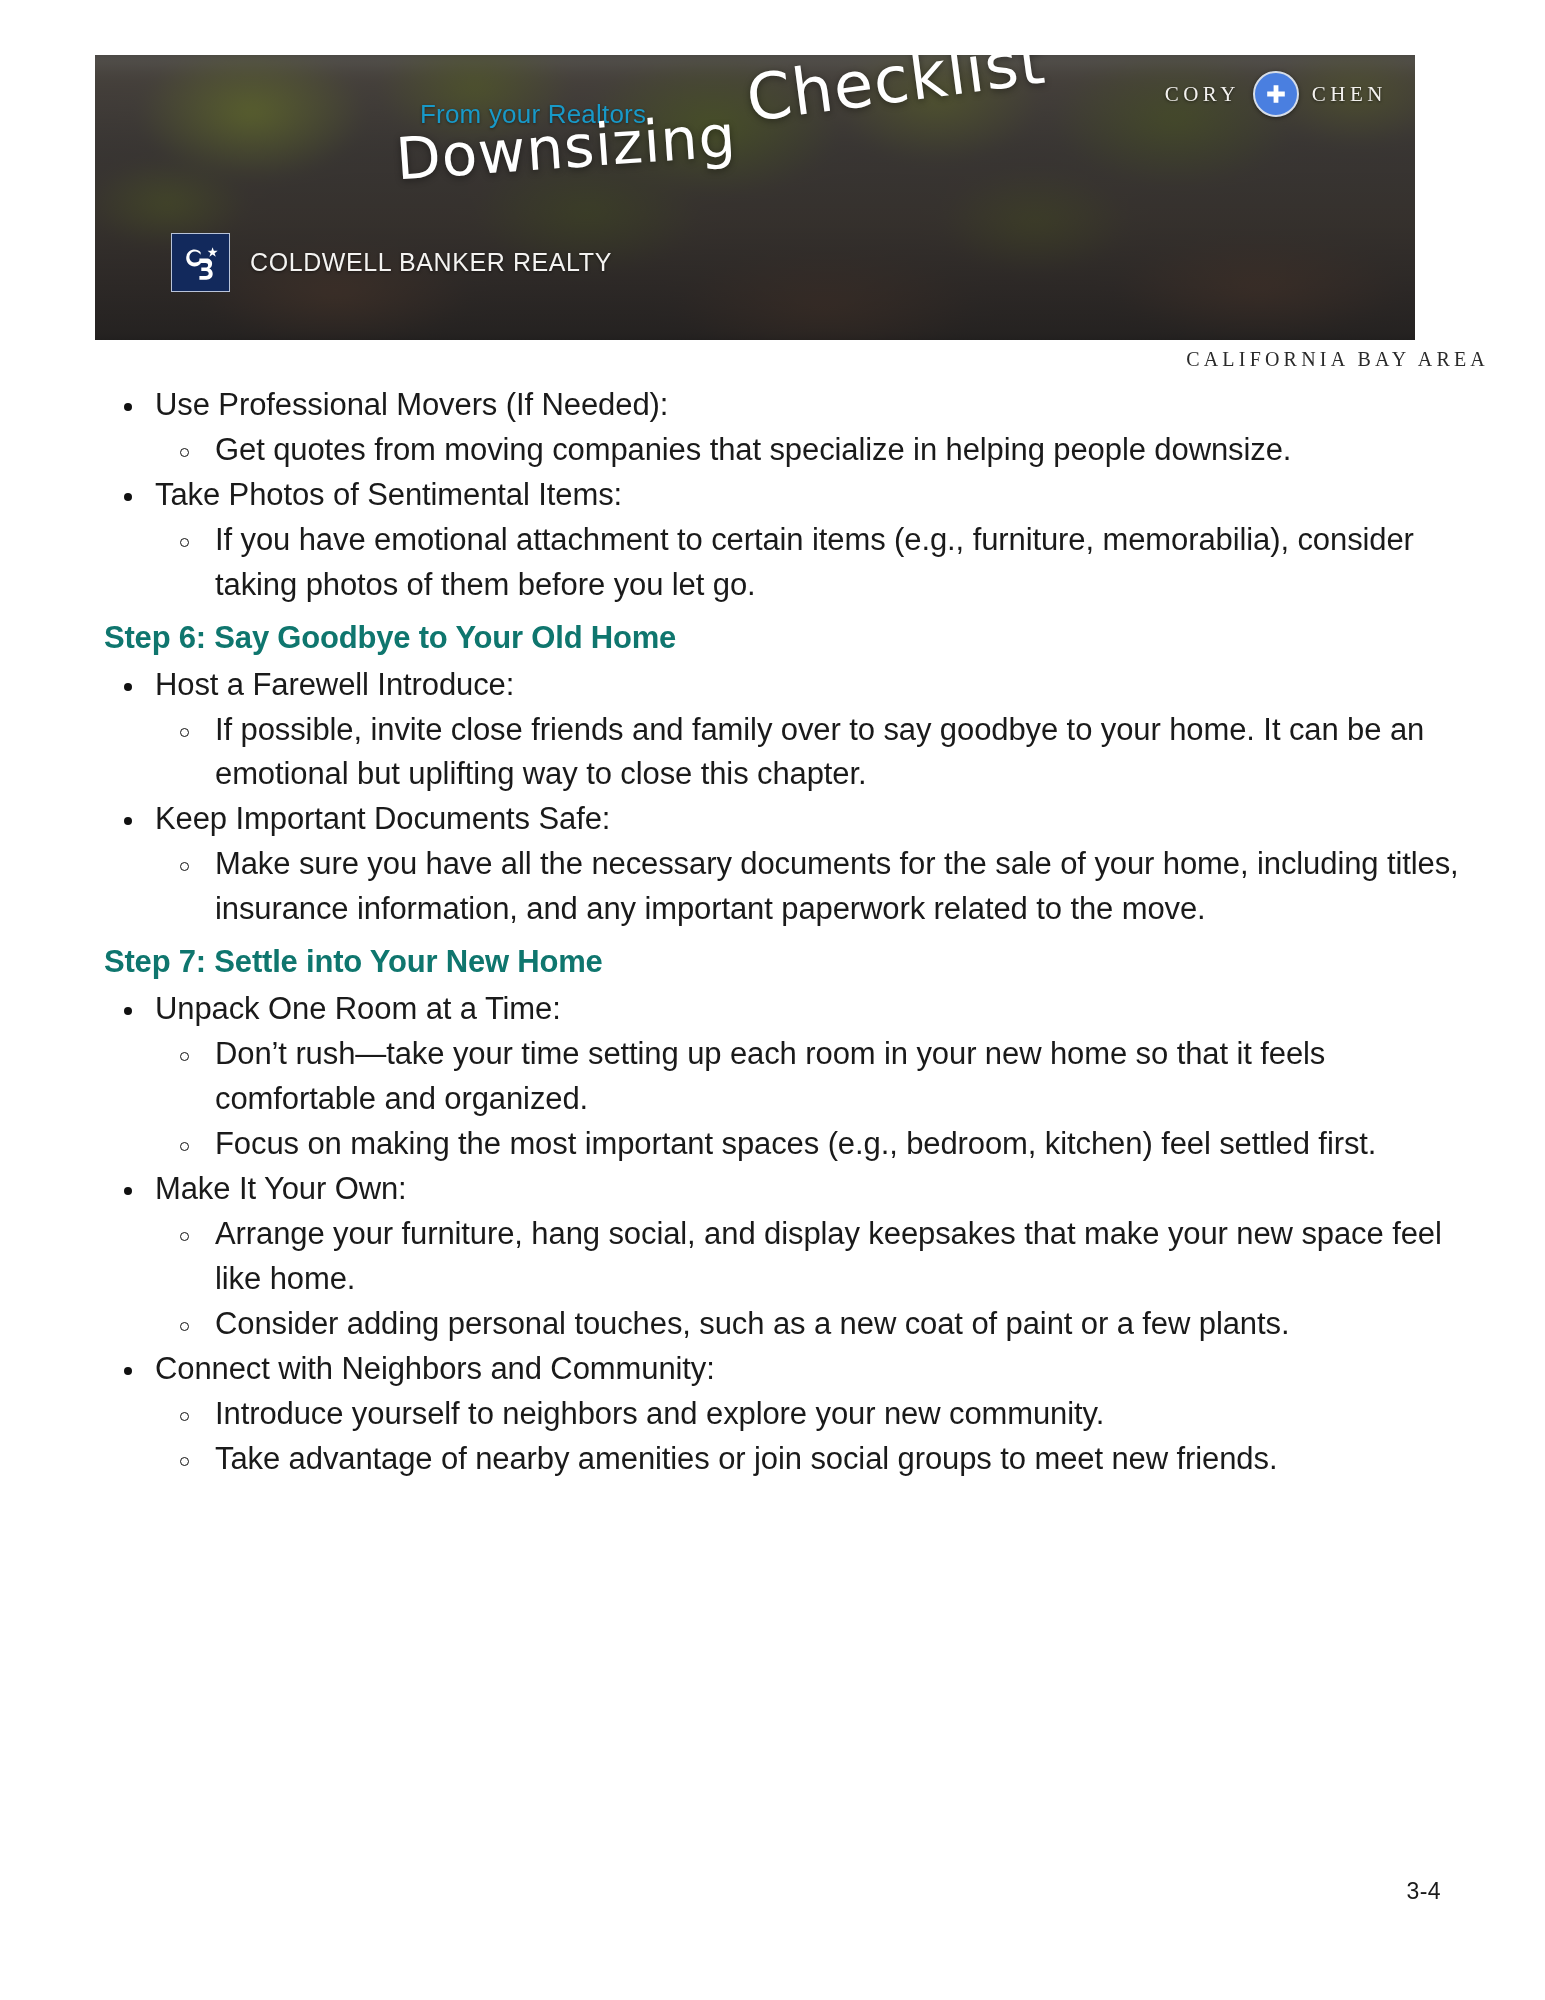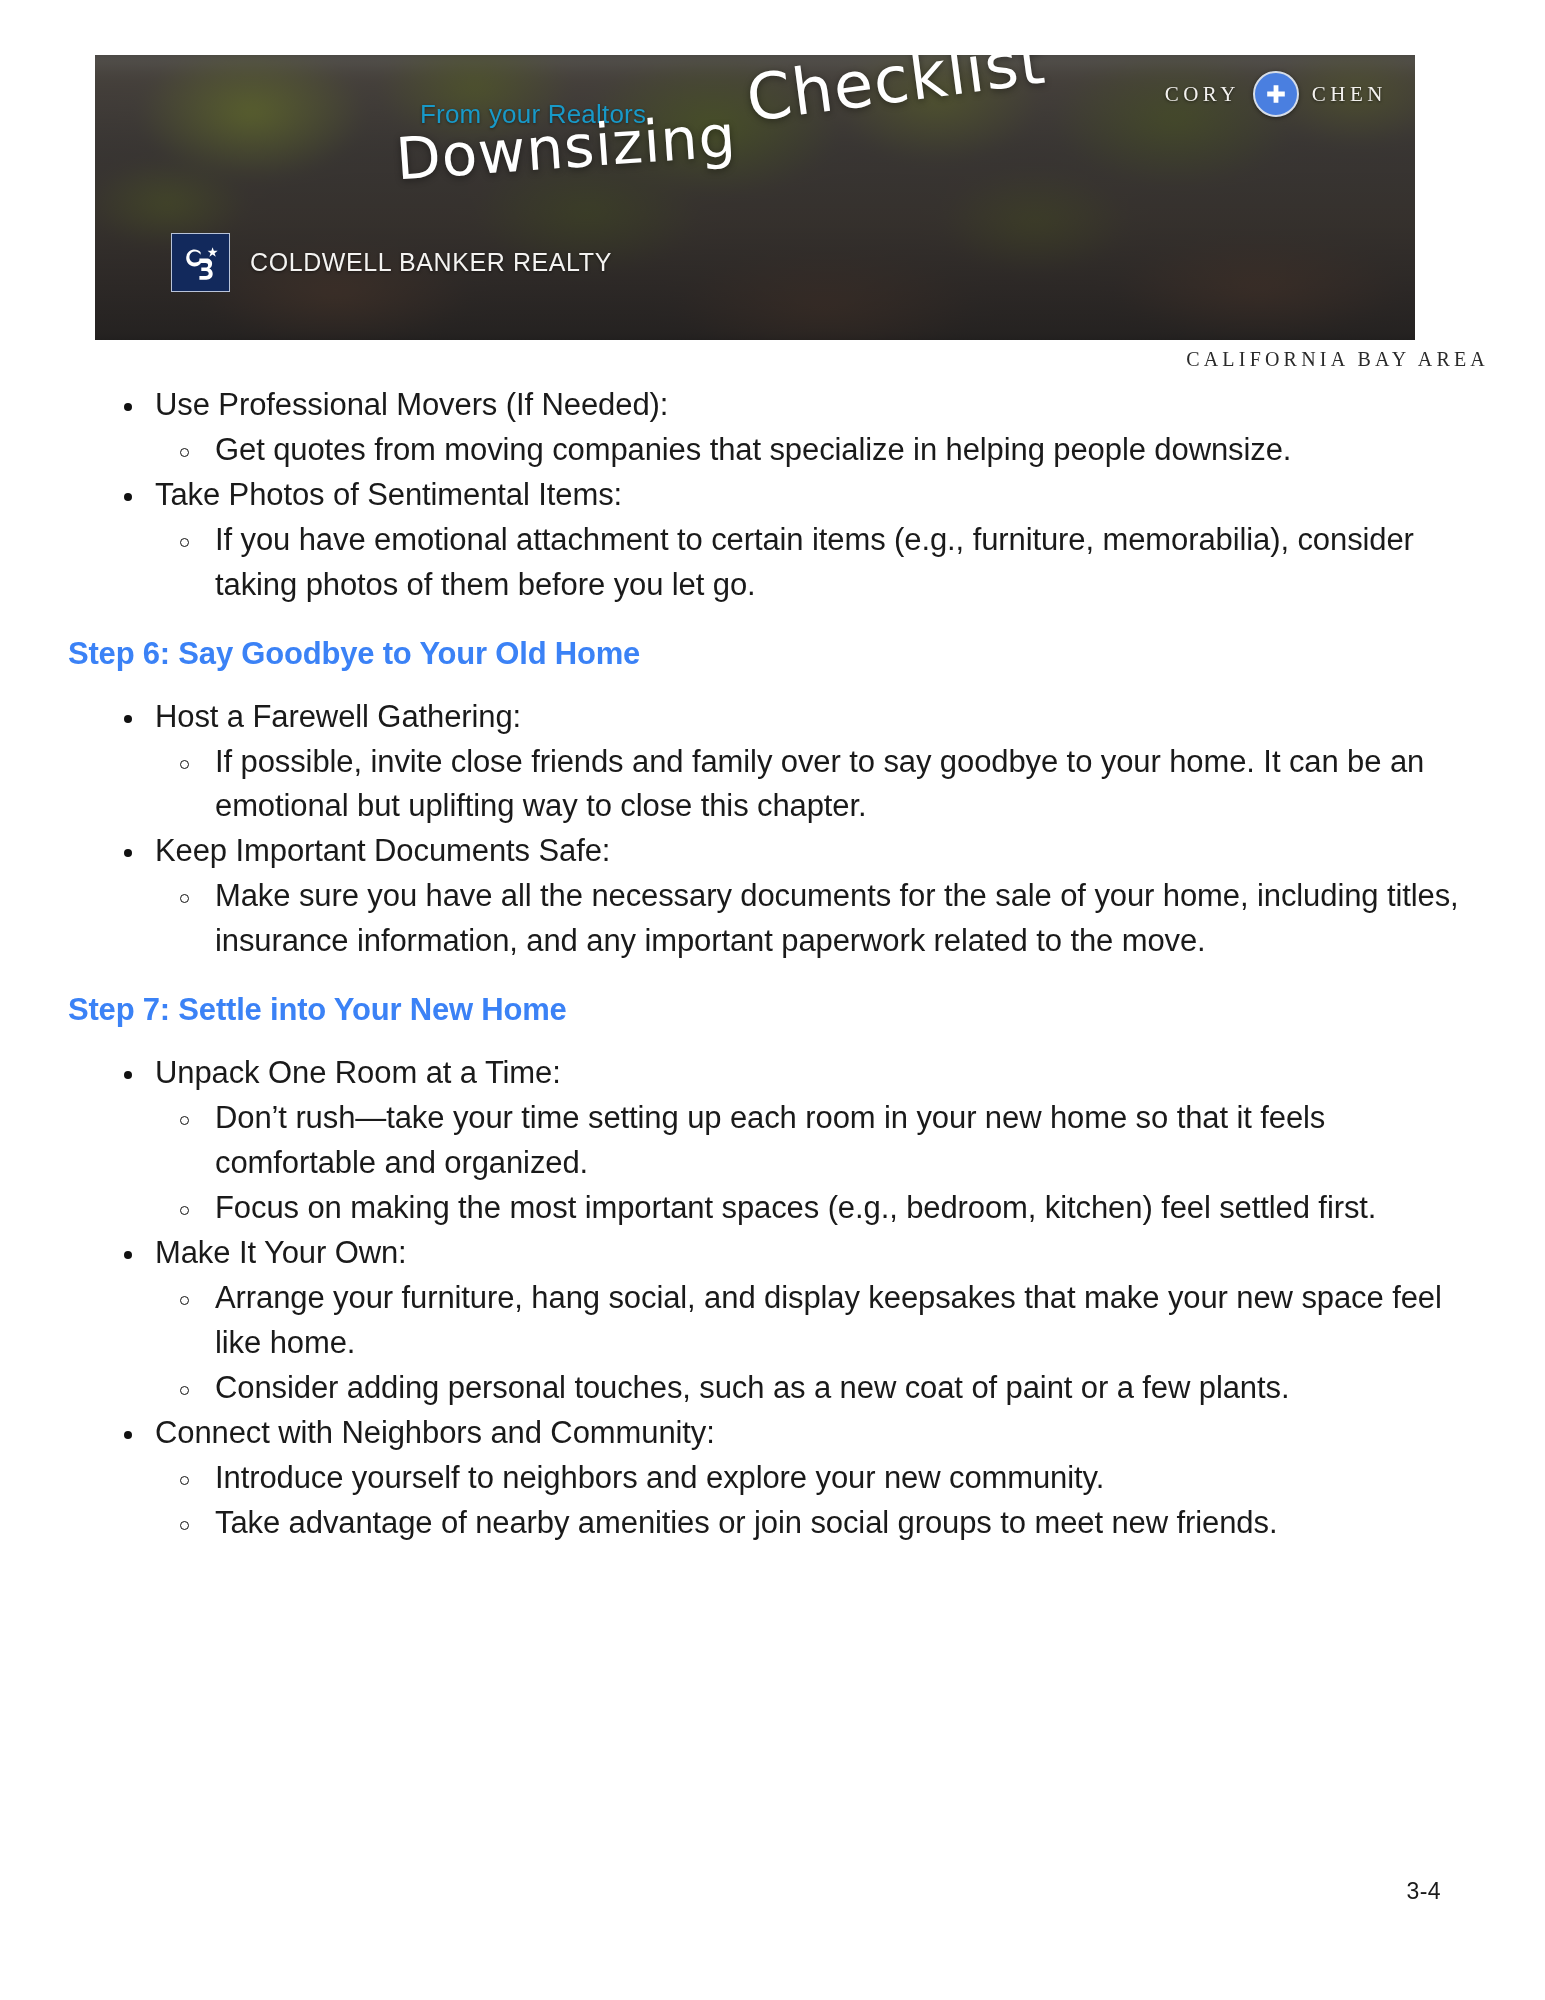--- a/index.html
+++ b/index.html
@@ -174,26 +174,26 @@
   
   .content {
     position: absolute;
     left: 0;
     top: 383px;
     width: 1536px;
   }
   .blk { position: relative; }
 
   .step-head {
-    margin: 16px;
-    padding: 10px 0 4px 52px;
+    margin: 0;
+    padding: 10px 0 4px 104px;
     font-size: 31px;
     font-weight: bold;
     letter-spacing: -0.2px;
-    color: #3b82f6;
+    color: #0f766e;
     line-height: 1.32;
   }
 
   .lvl1 {
     position: relative;
     padding: 0 60px 0 155px;
     font-size: 31px;
     line-height: 1.45;
     color: #1a1a1a;
     letter-spacing: -0.1px;
@@ -277,21 +277,21 @@
   </div>
 
   <div class="region-line">CALIFORNIA BAY AREA</div>
 
   <div class="content" id="content-root">
       <div class="lvl1 blk">Use Professional Movers (If Needed):</div>
       <div class="lvl2 blk">Get quotes from moving companies that specialize in helping people downsize.</div>
       <div class="lvl1 blk">Take Photos of Sentimental Items:</div>
       <div class="lvl2 blk">If you have emotional attachment to certain items (e.g., furniture, memorabilia), consider taking photos of them before you let go.</div>
       <div class="step-head blk">Step 6: Say Goodbye to Your Old Home</div>
-      <div class="lvl1 blk">Host a Farewell Gathering:</div>
+      <div class="lvl1 blk">Host a Farewell Introduce:</div>
       <div class="lvl2 blk">If possible, invite close friends and family over to say goodbye to your home. It can be an emotional but uplifting way to close this chapter.</div>
       <div class="lvl1 blk">Keep Important Documents Safe:</div>
       <div class="lvl2 blk">Make sure you have all the necessary documents for the sale of your home, including titles, insurance information, and any important paperwork related to the move.</div>
       <div class="step-head blk">Step 7: Settle into Your New Home</div>
       <div class="lvl1 blk">Unpack One Room at a Time:</div>
       <div class="lvl2 blk">Don’t rush—take your time setting up each room in your new home so that it feels comfortable and organized.</div>
       <div class="lvl2 blk">Focus on making the most important spaces (e.g., bedroom, kitchen) feel settled first.</div>
       <div class="lvl1 blk">Make It Your Own:</div>
       <div class="lvl2 blk">Arrange your furniture, hang social, and display keepsakes that make your new space feel like home.</div>
       <div class="lvl2 blk">Consider adding personal touches, such as a new coat of paint or a few plants.</div>

